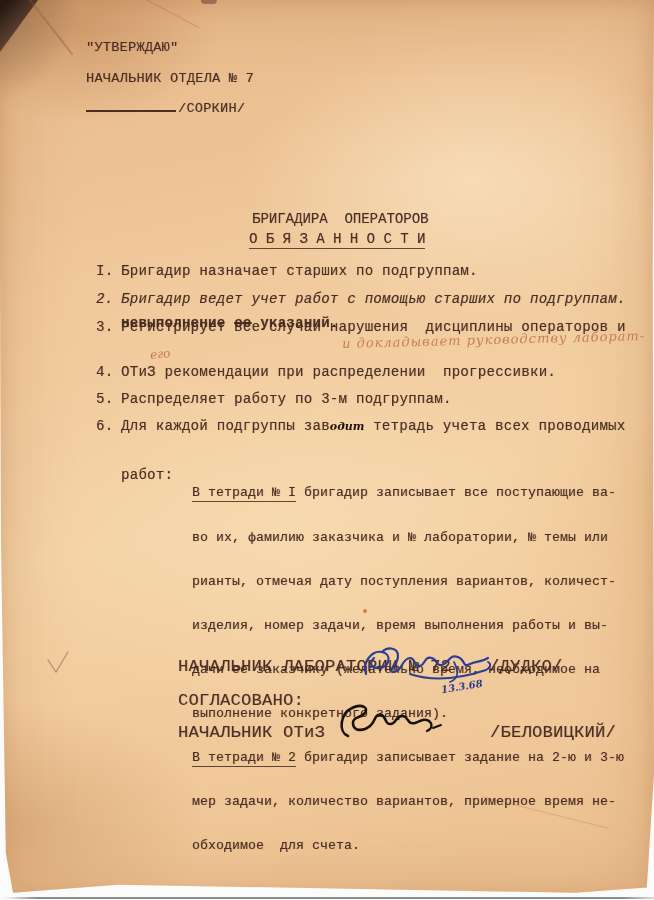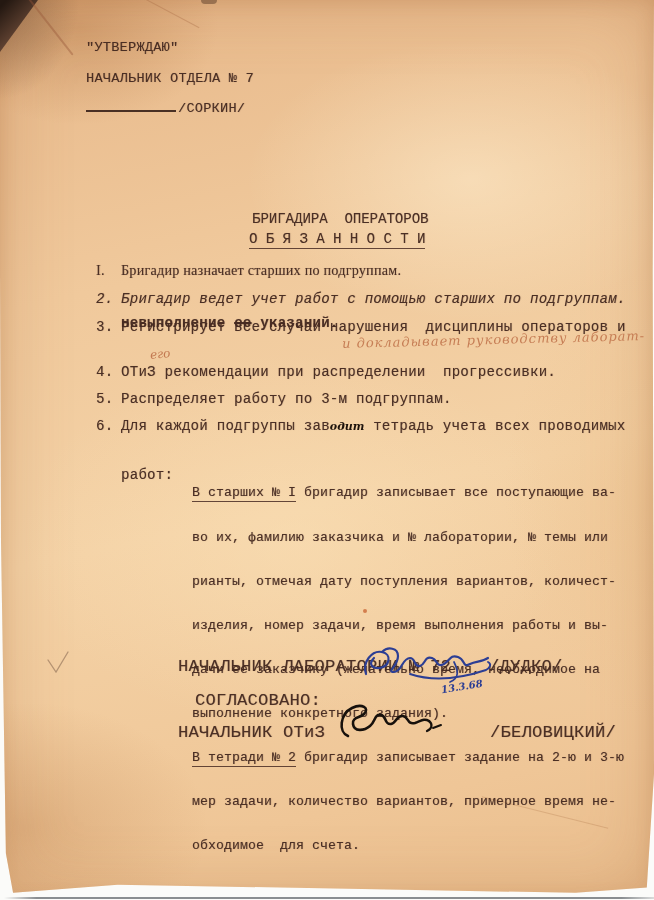--- a/index.html
+++ b/index.html
@@ -79,38 +79,38 @@
     <path d="M2 12 L10 24 L22 4" stroke="rgba(120,90,70,.5)" stroke-width="1.3" fill="none" stroke-linecap="round"></path>
   </svg>
 
   <div class="tw s135" style="left:86px;top:40px;">"УТВЕРЖДАЮ"</div>
   <div class="tw s135" style="left:86px;top:71px;">НАЧАЛЬНИК ОТДЕЛА № 7</div>
   <div class="tw s135" style="left:86px;top:97px;"><span class="blank-line"></span><span>/СОРКИН/</span></div>
 
   <div class="tw s14 u" style="left:249px;top:196px;letter-spacing:0;margin-top:35px;">О Б Я З А Н Н О С Т И</div>
   <div class="tw s14" style="left:252px;top:211px;letter-spacing:0;">БРИГАДИРА  ОПЕРАТОРОВ</div>
 
-  <div class="tw s14" style="left:96px;top:263px;font-family:Liberation Serif, serif;"><span class="num">I.</span><span>Бригадир назначает старших по подгруппам.</span></div>
+  <div class="tw s14" style="left:96px;top:263px;"><span class="num">I.</span><span>Бригадир назначает старших по подгруппам.</span></div>
 
   <div class="tw s14" style="left:96px;top:291px;font-style:italic;"><span class="num">2.</span><span>Бригадир ведет учет работ с помощью старших по подгруппам.</span></div>
 
   <div class="tw s14" style="left:96px;top:319px;"><span class="num">3.</span><span>Регистрирует все случаи нарушения  дисциплины операторов и</span></div>
   <div class="tw s14" style="left:121px;top:315px;font-weight:bold;"><span>невыполнение </span><span class="strike">ее</span><span> указаний.</span></div>
   <div class="hw correction">его</div>
   <div class="hw margin-note">и докладывает руководству лаборат-</div>
 
   <div class="tw s14" style="left:96px;top:364px;"><span class="num">4.</span><span>ОТиЗ рекомендации при распределении  прогрессивки.</span></div>
 
   <div class="tw s14" style="left:96px;top:391px;"><span class="num">5.</span><span>Распределяет работу по 3-м подгруппам.</span></div>
 
   <div class="tw s14" style="left:96px;top:418px;"><span class="num">6.</span><span>Для каждой подгруппы зав</span><span class="inked">одит</span><span> тетрадь учета всех проводимых</span></div>
   <div class="tw s14" style="left:121px;top:431px;margin-top:36px;">работ:</div>
 
   <div class="tw nb">
-    <div><span class="u">В старших № I</span><span> бригадир записывает все поступающие ва-</span></div>
+    <div><span class="u">В тетради № I</span><span> бригадир записывает все поступающие ва-</span></div>
     <div>во их, фамилию заказчика и № лаборатории, № темы или</div>
     <div>рианты, отмечая дату поступления вариантов, количест-</div>
     <div>изделия, номер задачи, время выполнения работы и вы-</div>
     <div>дачи ее заказчику (желательно время, необходимое на</div>
     <div>выполнение конкретного задания).</div>
     <div><span class="u">В тетради № 2</span><span> бригадир записывает задание на 2-ю и 3-ю</span></div>
     <div>мер задачи, количество вариантов, примерное время не-</div>
     <div>обходимое  для счета.</div>
   </div>
 
@@ -119,21 +119,21 @@
   <svg class="sig1" width="140" height="52">
     <g stroke="#2c3e94" fill="none" stroke-linecap="round">
       <path d="M8 34 C4 22 14 10 24 12 C34 14 32 26 22 28 C14 29 10 24 16 18" stroke-width="2.2"></path>
       <path d="M24 12 C30 6 40 8 40 16 C40 26 28 32 36 32 C44 32 44 18 52 18 C58 18 56 28 62 26 C68 24 66 16 74 18 C80 20 78 28 86 24 C92 21 92 14 100 17 C108 20 104 28 112 24 C118 21 124 22 130 18" stroke-width="2.2"></path>
       <path d="M52 34 C76 42 104 38 128 30 C132 28 134 24 130 22" stroke-width="1.9"></path>
       <path d="M96 22 C100 30 102 38 92 42" stroke-width="1.7"></path>
     </g>
   </svg>
   <div class="hw sig-date">13.3.68</div>
 
-  <div class="tw s13" style="left:178px;top:691px;margin-left:17px;">СОГЛАСОВАНО:</div>
+  <div class="tw s13" style="left:178px;top:691px;">СОГЛАСОВАНО:</div>
 
   <div class="tw s13" style="left:178px;top:723px;">НАЧАЛЬНИК ОТиЗ</div>
   <svg class="sig2" width="110" height="48">
     <g stroke="#17110c" fill="none" stroke-linecap="round">
       <path d="M12 38 C2 34 4 16 16 10 C26 5 34 10 28 16 C24 20 16 19 17 26 C18 34 28 33 34 28 C40 23 38 16 45 17 C51 18 48 27 55 26 C61 25 60 17 67 18 C73 19 71 27 79 25 C85 23 88 20 93 23" stroke-width="2.6"></path>
       <path d="M93 23 C97 26 96 31 91 33" stroke-width="2.2"></path>
       <path d="M97 30 L105 27" stroke-width="2"></path>
     </g>
   </svg>
   <div class="tw s13" style="left:490px;top:723px;text-align:right;">/БЕЛОВИЦКИЙ/</div>

